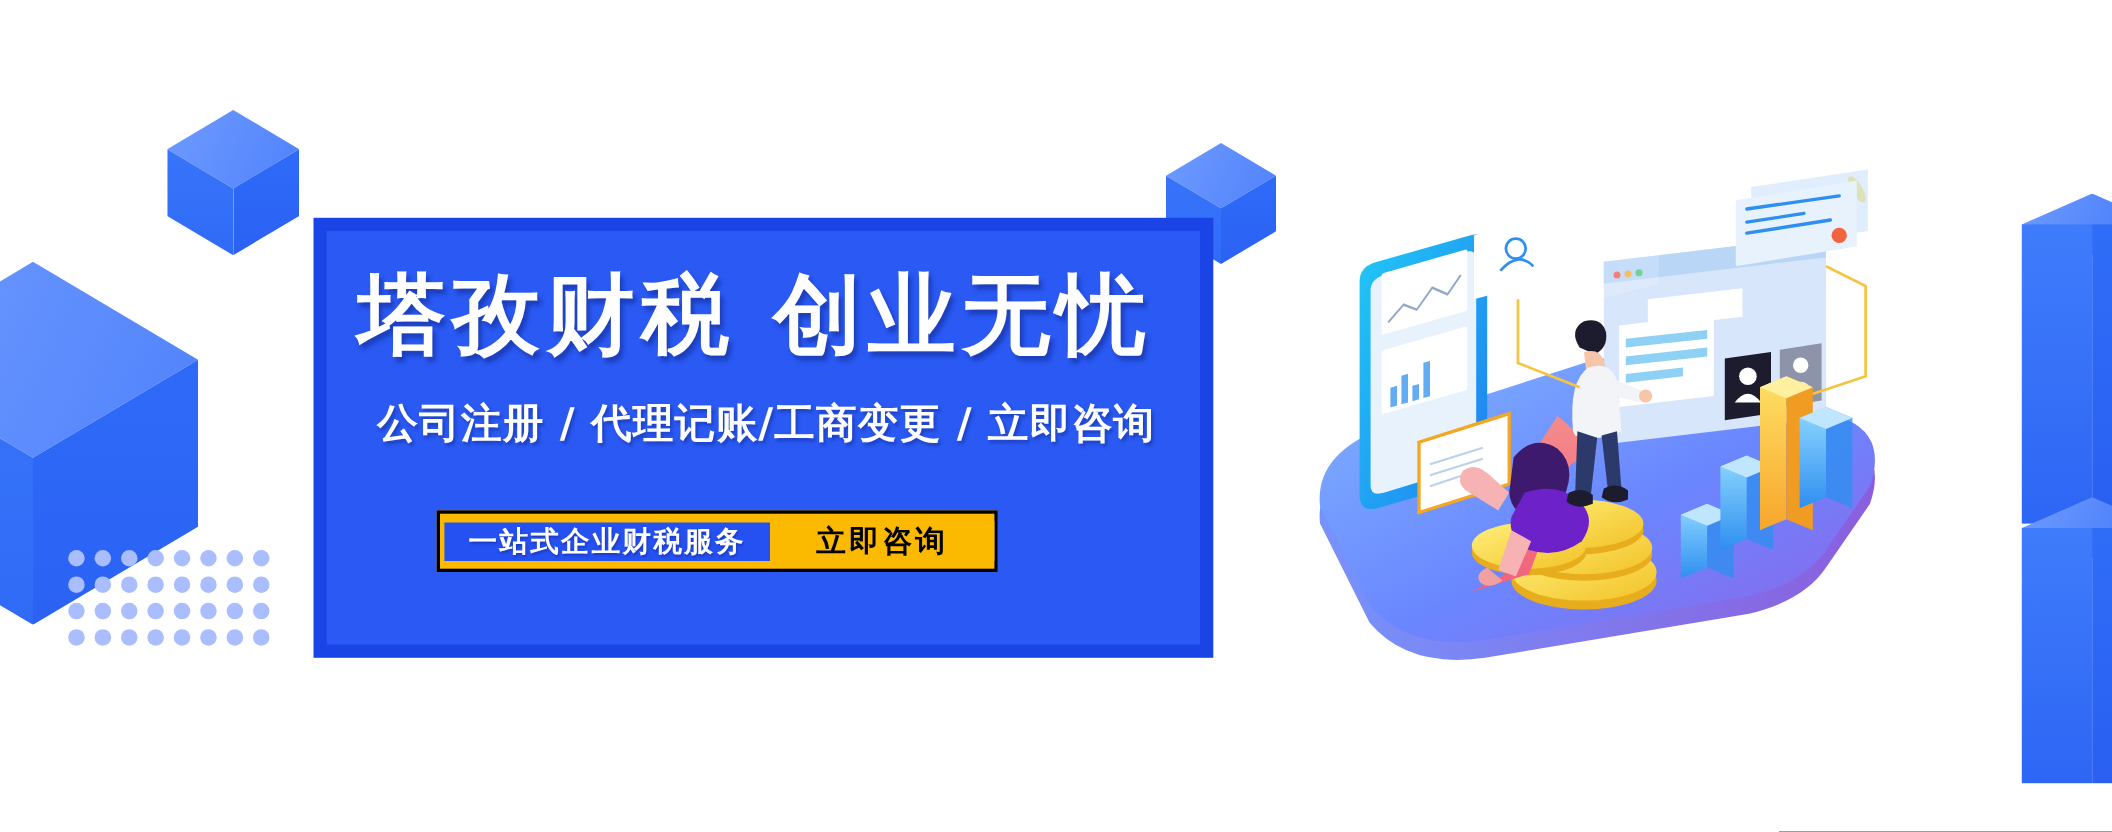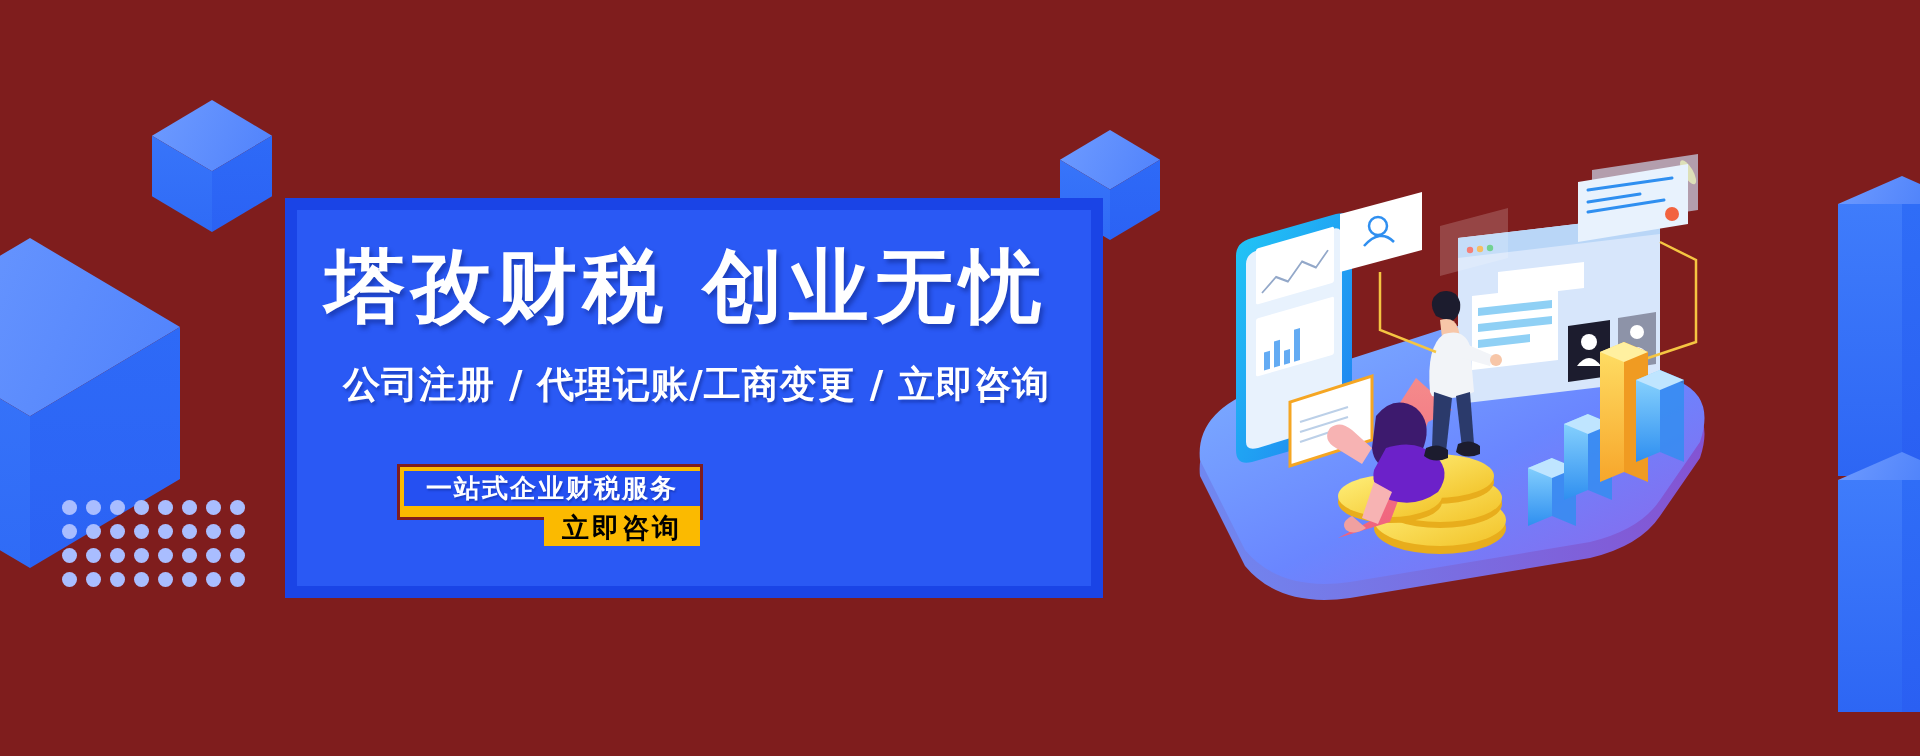--- a/index.html
+++ b/index.html
@@ -8,21 +8,21 @@
     padding: 0;
     background: #2552f0;
   }
   * { box-sizing: border-box; }
 
   .banner {
     position: relative;
     width: 1920px;
     height: 756px;
     overflow: hidden;
-    background: #7f1d1d;
+    background: #ffffff;
     font-family: "Liberation Sans", "DejaVu Sans", sans-serif;
   }
 
   
   .deco { position: absolute; pointer-events: none; }
 
   
   .cube { position: absolute; }
   .cube .top, .cube .left, .cube .right {
     position: absolute;
@@ -129,24 +129,23 @@
     text-shadow: 2px 3px 3px rgba(10,30,120,.4);
     font-family: "DejaVu Sans", "Liberation Sans", sans-serif;
   }
 
   
   #cta-bar {
     position: absolute;
     left: 100px; top: 254px;
     height: 56px;
     display: flex;
-    align-items: flex-end;
+    align-items: center;
     background: #fbba00;
-    border: 3px solid #7f1d1d;
-    flex-direction: column;
+    border: 3px solid #000000;
   }
   #cta-tag {
     background: #2550f2;
     color: #ffffff;
     font-size: 26px;
     font-weight: 600;
     letter-spacing: 2px;
     display: flex;
     align-items: center;
     justify-content: center;
@@ -158,21 +157,21 @@
   }
   #cta-button {
     background: #fbba00;
     color: #000000;
     font-size: 27px;
     font-weight: 600;
     letter-spacing: 3px;
     display: flex;
     align-items: center;
     justify-content: center;
-    padding: 0 18px;
+    padding: 0 42px;
     white-space: nowrap;
     cursor: pointer;
     border: none;
     font-family: "DejaVu Sans", "Liberation Sans", sans-serif;
   }
 
   
   #illustration {
     position: absolute;
     left: 1140px; top: 130px;

